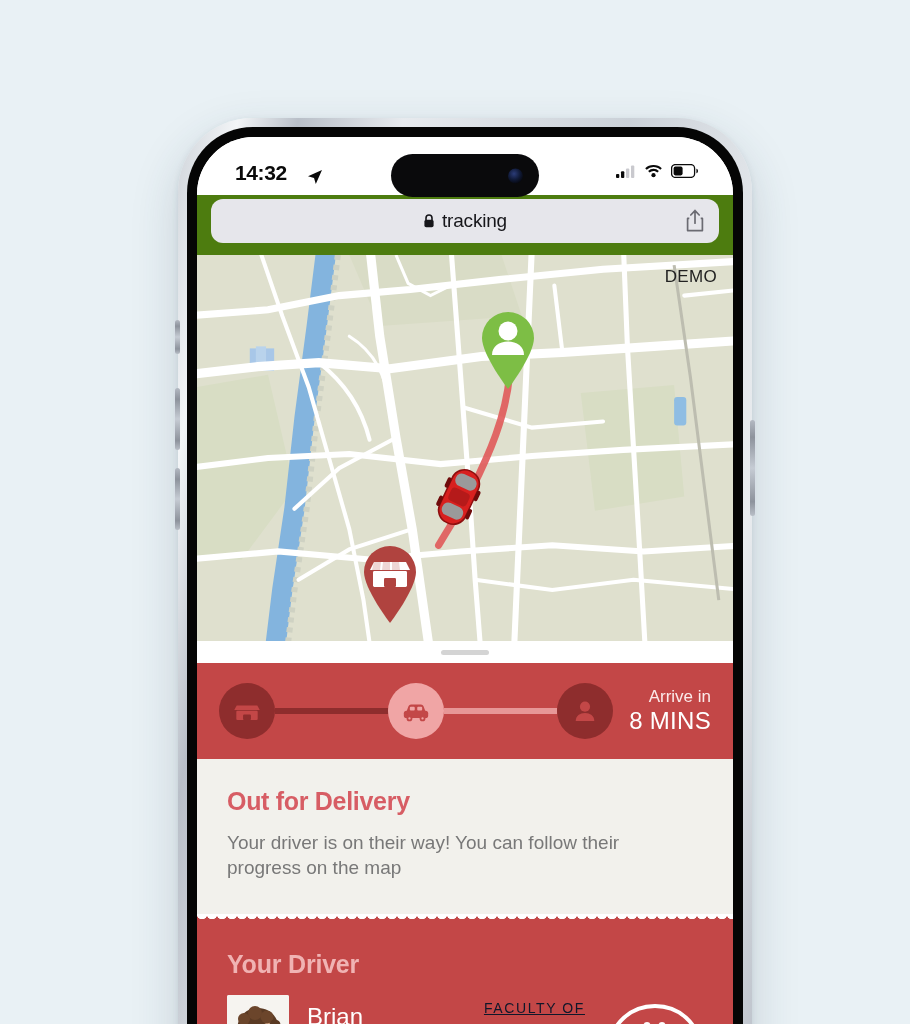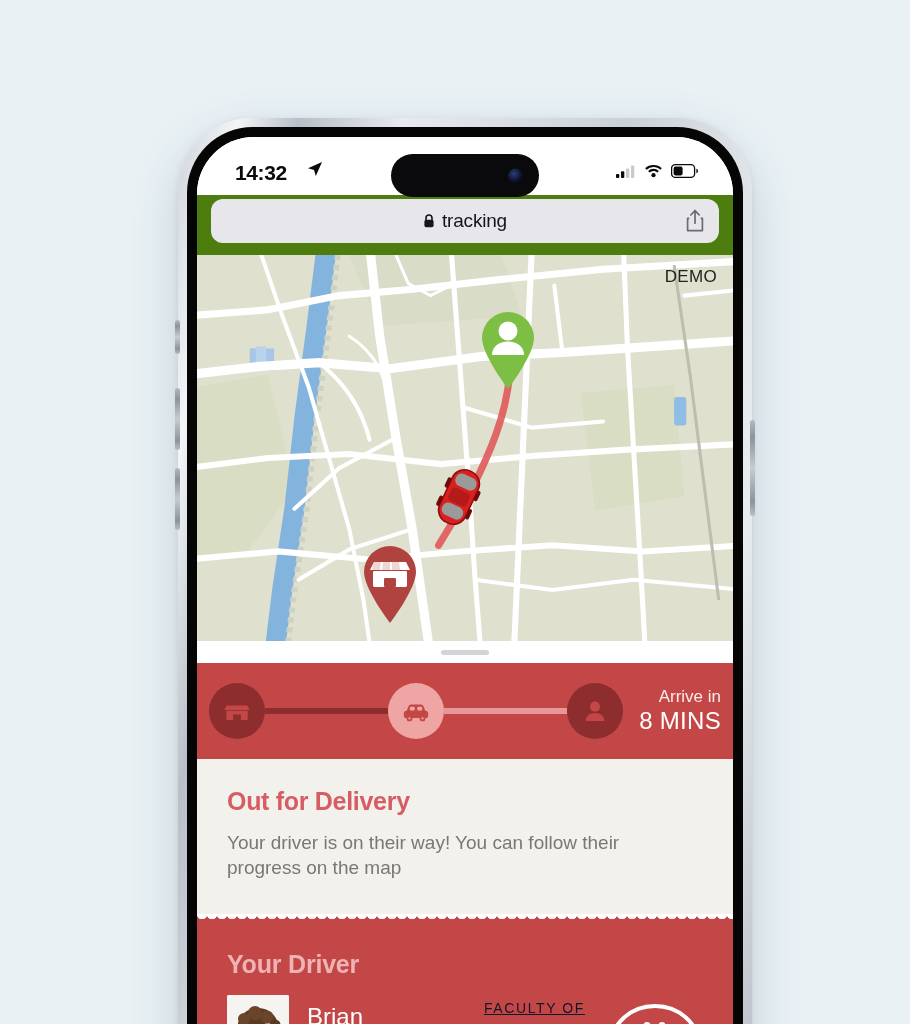--- a/index.html
+++ b/index.html
@@ -56,21 +56,21 @@
 
   
   #statusbar {
     position:relative;
     height: 58px;
     background:#fff;
     display:flex; align-items:center;
     padding: 14px 34px 0 38px;
     z-index:4;
   }
-  #sb-left { display:flex; align-items:flex-start; gap:20px; }
+  #sb-left { display:flex; align-items:flex-end; gap:20px; }
   #sb-time { font-size:21px; font-weight:700; color:#0a0a0a; letter-spacing:-0.4px; }
   #sb-loc  { width:16px; height:16px; color:#0a0a0a; }
   #sb-right { margin-left:auto; display:flex; align-items:center; gap:8px; }
 
   
   #island {
     position:absolute;
     left:50%; transform:translateX(-50%);
     top: 17px;
     width: 148px; height: 43px;
@@ -126,21 +126,21 @@
     position:relative;
     background:#ffffff;
     flex:1;
     display:flex; flex-direction:column;
   }
   #grabber-area { height:22px; background:#fff; display:flex; align-items:center; justify-content:center; }
   #grabber { width:48px; height:5px; border-radius:3px; background:#d4d4d4; }
 
   #progress-band {
     background:#c34747;
-    padding: 18px 12px;
+    padding: 18px 22px;
     display:flex; align-items:center;
     height: 96px;
   }
   #steps { flex:1; display:flex; align-items:center; }
   .step-node {
     width:56px; height:56px; border-radius:50%;
     display:flex; align-items:center; justify-content:center;
     flex:0 0 auto;
   }
   .step-node.done    { background:#8e2d2d; color:#c34747; }

